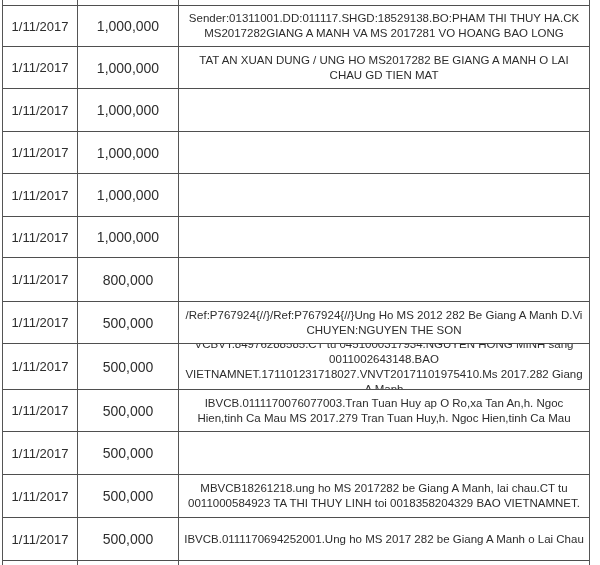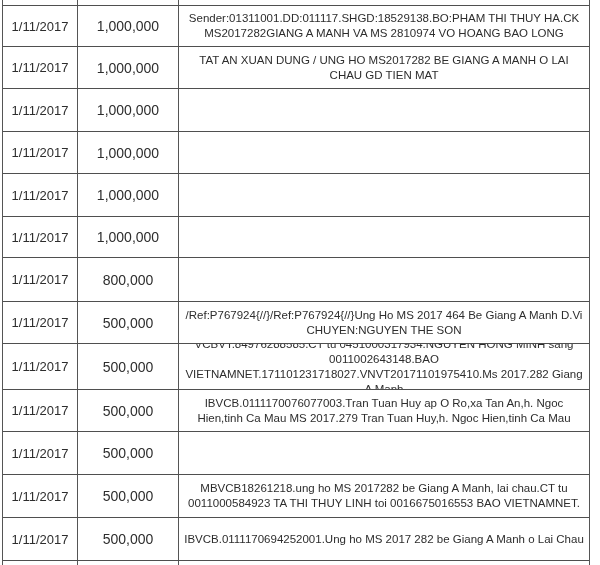--- a/index.html
+++ b/index.html
@@ -65,21 +65,21 @@
 
   <div class="row partial-top" style="height:6px;">
     <div class="cell date"></div>
     <div class="cell amount"></div>
     <div class="cell desc"></div>
   </div>
 
   <div class="row" style="height:41px;">
     <div class="cell date">1/11/2017</div>
     <div class="cell amount">1,000,000</div>
-    <div class="cell desc">Sender:01311001.DD:011117.SHGD:18529138.BO:PHAM THI THUY HA.CK MS2017282GIANG A MANH VA MS 2810974 VO HOANG BAO LONG</div>
+    <div class="cell desc">Sender:01311001.DD:011117.SHGD:18529138.BO:PHAM THI THUY HA.CK MS2017282GIANG A MANH VA MS 2017281 VO HOANG BAO LONG</div>
   </div>
 
   <div class="row" style="height:42px;">
     <div class="cell date">1/11/2017</div>
     <div class="cell amount">1,000,000</div>
     <div class="cell desc">TAT AN XUAN DUNG / UNG HO MS2017282 BE GIANG A MANH O LAI CHAU GD TIEN MAT</div>
   </div>
 
   <div class="row" style="height:43px;">
     <div class="cell date">1/11/2017</div>
@@ -102,21 +102,21 @@
   </div>
 
   <div class="row" style="height:44px;">
     <div class="cell date">1/11/2017</div>
     <div class="cell amount">800,000</div>
   </div>
 
   <div class="row" style="height:42px;">
     <div class="cell date">1/11/2017</div>
     <div class="cell amount">500,000</div>
-    <div class="cell desc">/Ref:P767924{//}/Ref:P767924{//}Ung Ho MS 2017 464 Be Giang A Manh D.Vi CHUYEN:NGUYEN THE SON</div>
+    <div class="cell desc">/Ref:P767924{//}/Ref:P767924{//}Ung Ho MS 2012 282 Be Giang A Manh D.Vi CHUYEN:NGUYEN THE SON</div>
   </div>
 
   <div class="row" style="height:46px;">
     <div class="cell date">1/11/2017</div>
     <div class="cell amount">500,000</div>
     <div class="cell desc">VCBVT.84976288585.CT tu 0451000317934.NGUYEN HONG MINH sang 0011002643148.BAO VIETNAMNET.171101231718027.VNVT20171101975410.Ms 2017.282 Giang A Manh</div>
   </div>
 
   <div class="row" style="height:42px;">
     <div class="cell date">1/11/2017</div>
@@ -125,21 +125,21 @@
   </div>
 
   <div class="row" style="height:43px;">
     <div class="cell date">1/11/2017</div>
     <div class="cell amount">500,000</div>
   </div>
 
   <div class="row" style="height:43px;">
     <div class="cell date">1/11/2017</div>
     <div class="cell amount">500,000</div>
-    <div class="cell desc">MBVCB18261218.ung ho MS 2017282 be Giang A Manh, lai chau.CT tu 0011000584923 TA THI THUY LINH toi 0016675016553 BAO VIETNAMNET.</div>
+    <div class="cell desc">MBVCB18261218.ung ho MS 2017282 be Giang A Manh, lai chau.CT tu 0011000584923 TA THI THUY LINH toi 0018358204329 BAO VIETNAMNET.</div>
   </div>
 
   <div class="row" style="height:43px;">
     <div class="cell date">1/11/2017</div>
     <div class="cell amount">500,000</div>
     <div class="cell desc">IBVCB.0111170694252001.Ung ho MS 2017 282 be Giang A Manh o Lai Chau</div>
   </div>
 
   <div class="row partial-bottom" style="height:5px;">
     <div class="cell date"></div>

